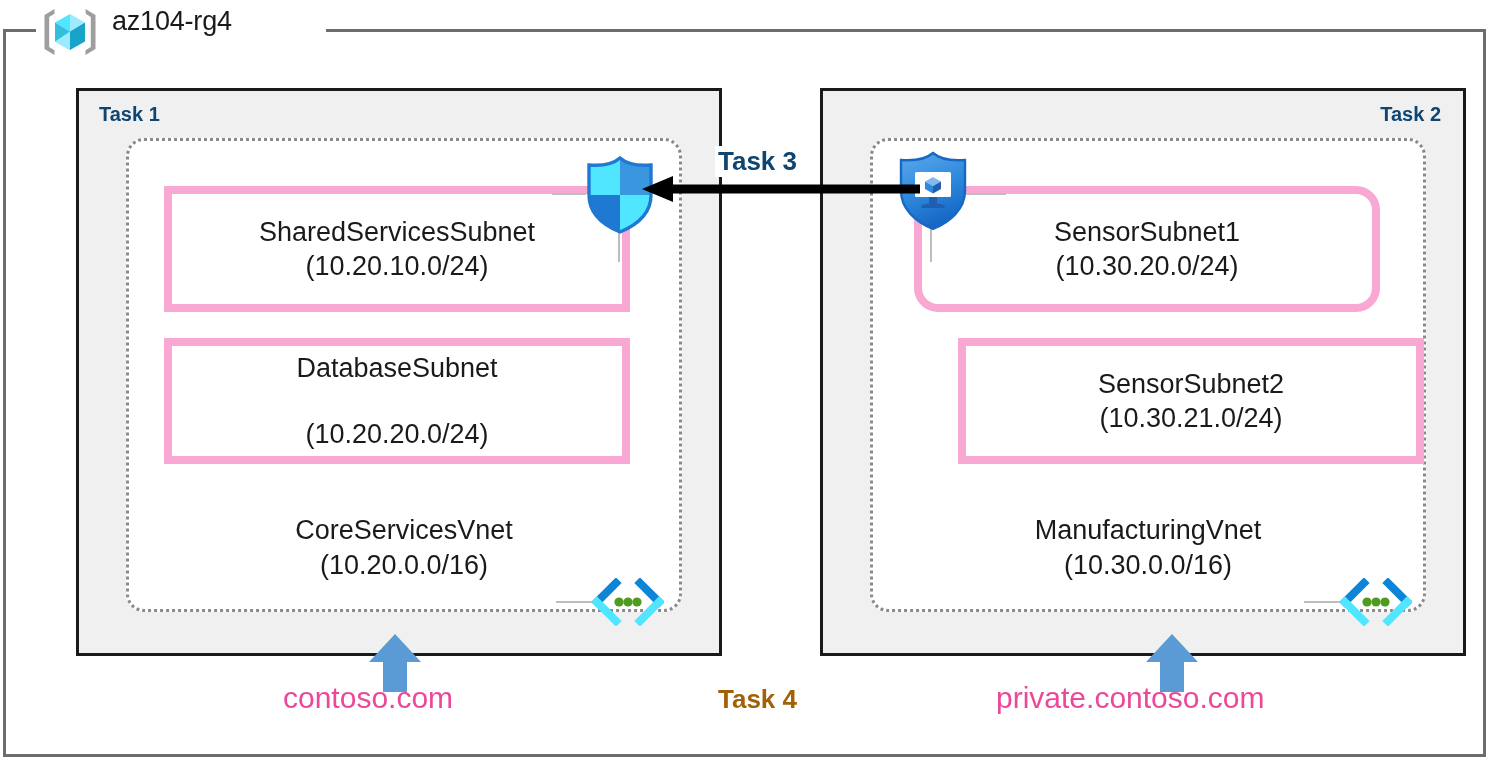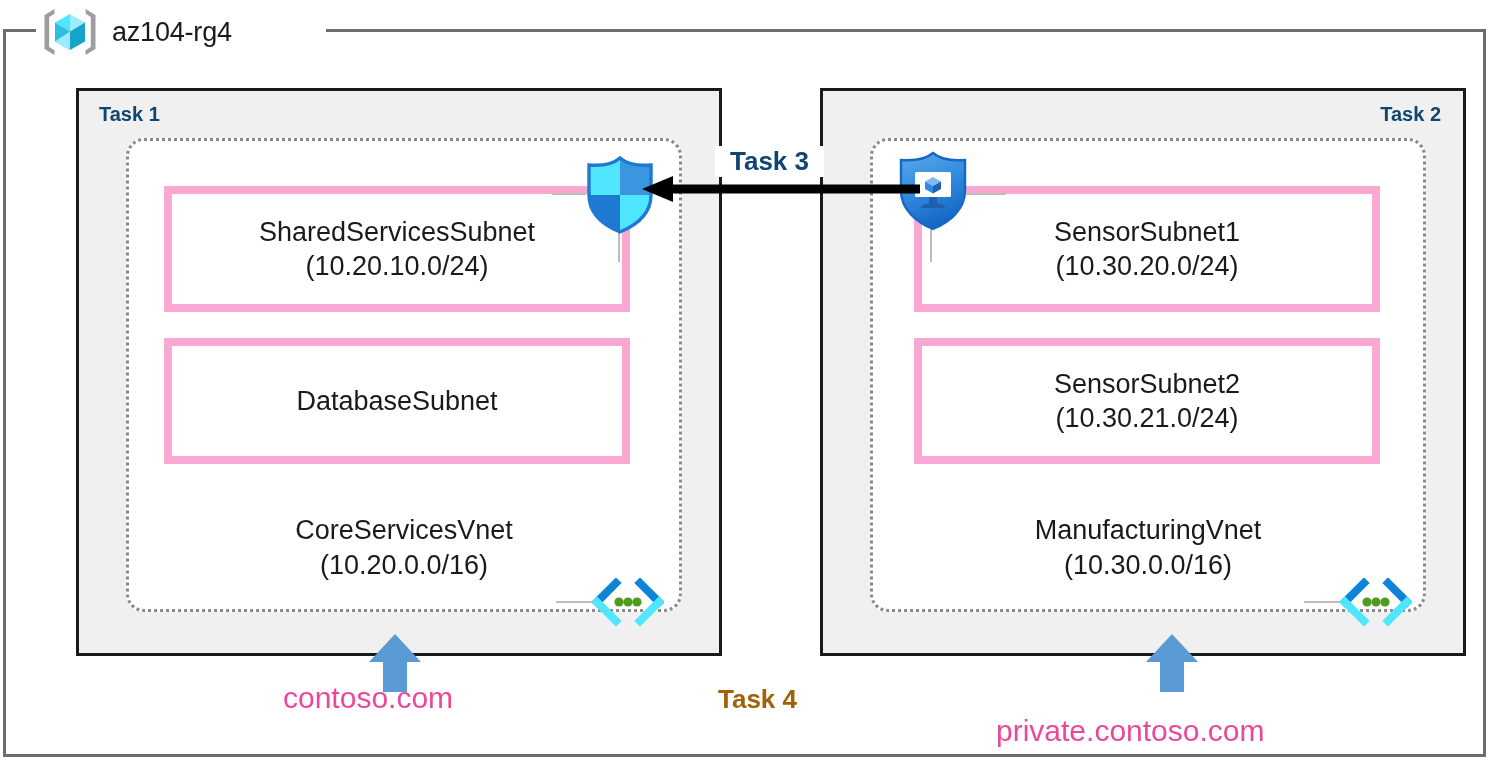--- a/index.html
+++ b/index.html
@@ -30,21 +30,21 @@
     position:absolute;
     left:36px; top:10px;
     width:290px; height:44px;
     background:#ffffff;
   }
   .rg-header{
     position:absolute;
     left:40px; top:6px;
     height:52px;
     display:flex;
-    align-items:center;
+    align-items:flex-start;
     gap:12px;
   }
   .rg-name{
     font-size:27px;
     color:#1a1a1a;
     letter-spacing:-0.2px;
     white-space:nowrap;
   }
 
   
@@ -106,59 +106,59 @@
   }
   .subnet-name, .subnet-cidr{
     font-size:27px;
     color:#1a1a1a;
     line-height:1.26;
     white-space:nowrap;
   }
 
   #subnet-shared   {left:164px; top:186px; width:466px; height:126px;}
   #subnet-database {left:164px; top:338px; width:466px; height:126px;gap:32px;}
-  #subnet-sensor1  {left:914px; top:186px; width:466px; height:126px;}
-  #subnet-sensor2  {left:914px; top:338px; width:466px; height:126px;}
+  #subnet-sensor1  {left:914px; top:186px; width:466px; height:126px;border-radius:24px;}
+  #subnet-sensor2  {left:958px; top:338px; width:466px; height:126px;}
 
   
   .float-icon{position:absolute;}
   #nsg-shield-icon{left:583px; top:155px; width:74px; height:80px;}
   #vm-shield-icon {left:895px; top:150px; width:76px; height:82px;}
   #peer-icon-left {left:592px; top:578px; width:72px; height:48px;}
   #peer-icon-right{left:1340px;top:578px; width:72px; height:48px;}
 
   
   .stub{position:absolute;background:#bdbdbd;}
 
   
   #task3-arrow{position:absolute;left:640px;top:170px;width:280px;height:38px;}
   #task3-label{
     position:absolute;
     left:715px; top:146px;
     font-size:26px;
     font-weight:bold;
     color:#0e4571;
     background:#ffffff;
-    padding:0 15px;
+    padding:0 3px;
     white-space:nowrap;
   }
 
   
   .dns-arrow{position:absolute;width:52px;height:58px;}
   #dns-arrow-left {left:369px;  top:634px;}
   #dns-arrow-right{left:1146px; top:634px;}
 
   .dns-label{
     position:absolute;
     font-size:30px;
     color:#ec4899;
     white-space:nowrap;
   }
   #dns-label-left {left:283px;  top:681px;}
-  #dns-label-right{left:996px;  top:714px;}
+  #dns-label-right{left:996px;  top:681px;}
 
   #task4-label{
     position:absolute;
     left:718px; top:684px;
     font-size:26px;
     font-weight:bold;
     color:#a16207;
     white-space:nowrap;
   }
 </style>
@@ -203,20 +203,21 @@
     </div>
   </div>
 
   <div class="subnet" id="subnet-shared">
     <div class="subnet-name">SharedServicesSubnet</div>
     <div class="subnet-cidr">(10.20.10.0/24)</div>
   </div>
 
   <div class="subnet" id="subnet-database">
     <div class="subnet-name">DatabaseSubnet</div>
+    <div class="subnet-cidr">(10.20.20.0/24)</div>
   </div>
 
   <div class="task-box" id="task2-box">
     <div class="task-label" id="task2-label">Task 2</div>
   </div>
 
   <div class="vnet" id="vnet2">
     <div class="vnet-caption" style="bottom:26px;">
       <div>ManufacturingVnet</div>
       <div>(10.30.0.0/16)</div>

